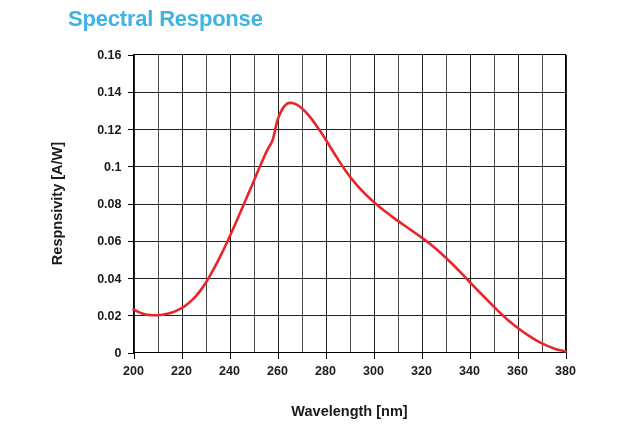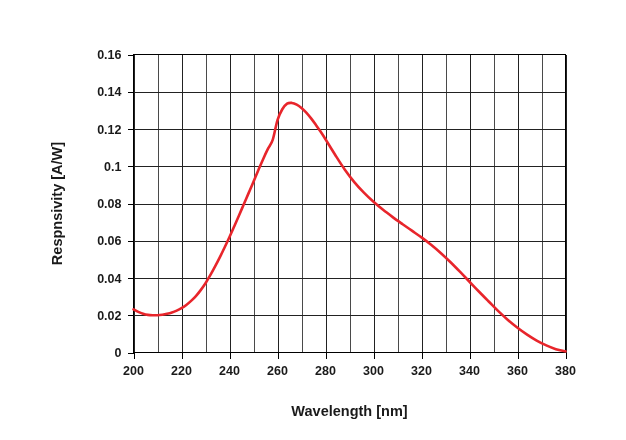--- a/index.html
+++ b/index.html
@@ -79,20 +79,21 @@
     stroke-width: 2.6;
     stroke-linecap: round;
     stroke-linejoin: round;
   }
 </style>
 </head>
 <body>
 
 <div id="chart-root">
 
+  <div class="chart-title">Spectral Response</div>
 
   <svg class="plot" width="626" height="440" viewBox="0 0 626 440">
     <g id="g-minor">
         <line x1="158.5" y1="54.5" x2="158.5" y2="352.5" class="grid-minor"></line>
         <line x1="206.5" y1="54.5" x2="206.5" y2="352.5" class="grid-minor"></line>
         <line x1="254.5" y1="54.5" x2="254.5" y2="352.5" class="grid-minor"></line>
         <line x1="302.5" y1="54.5" x2="302.5" y2="352.5" class="grid-minor"></line>
         <line x1="350.5" y1="54.5" x2="350.5" y2="352.5" class="grid-minor"></line>
         <line x1="398.5" y1="54.5" x2="398.5" y2="352.5" class="grid-minor"></line>
         <line x1="446.5" y1="54.5" x2="446.5" y2="352.5" class="grid-minor"></line>

